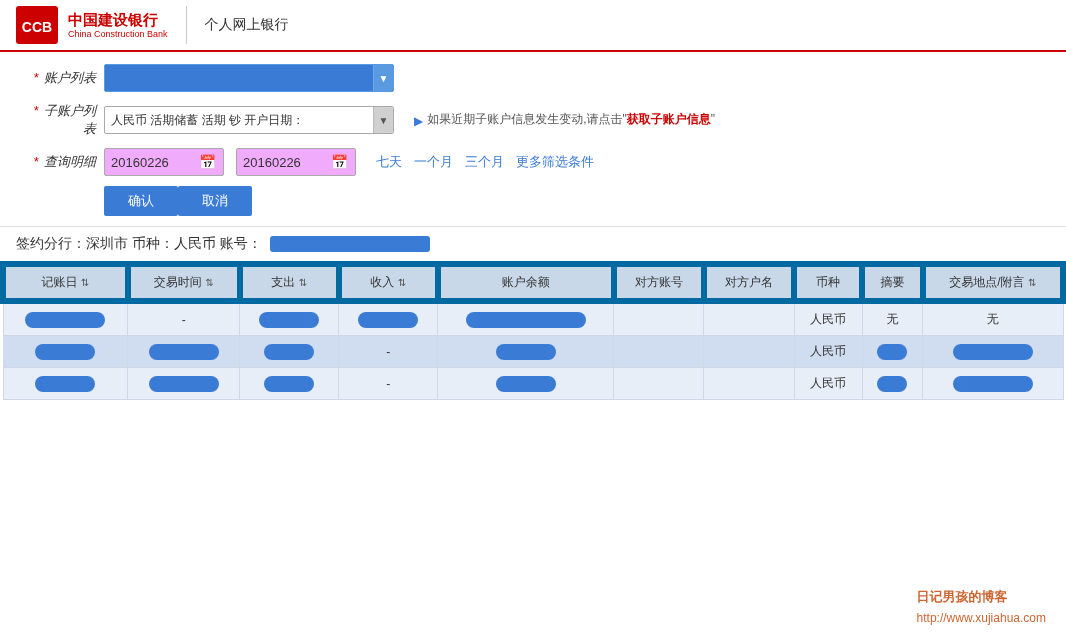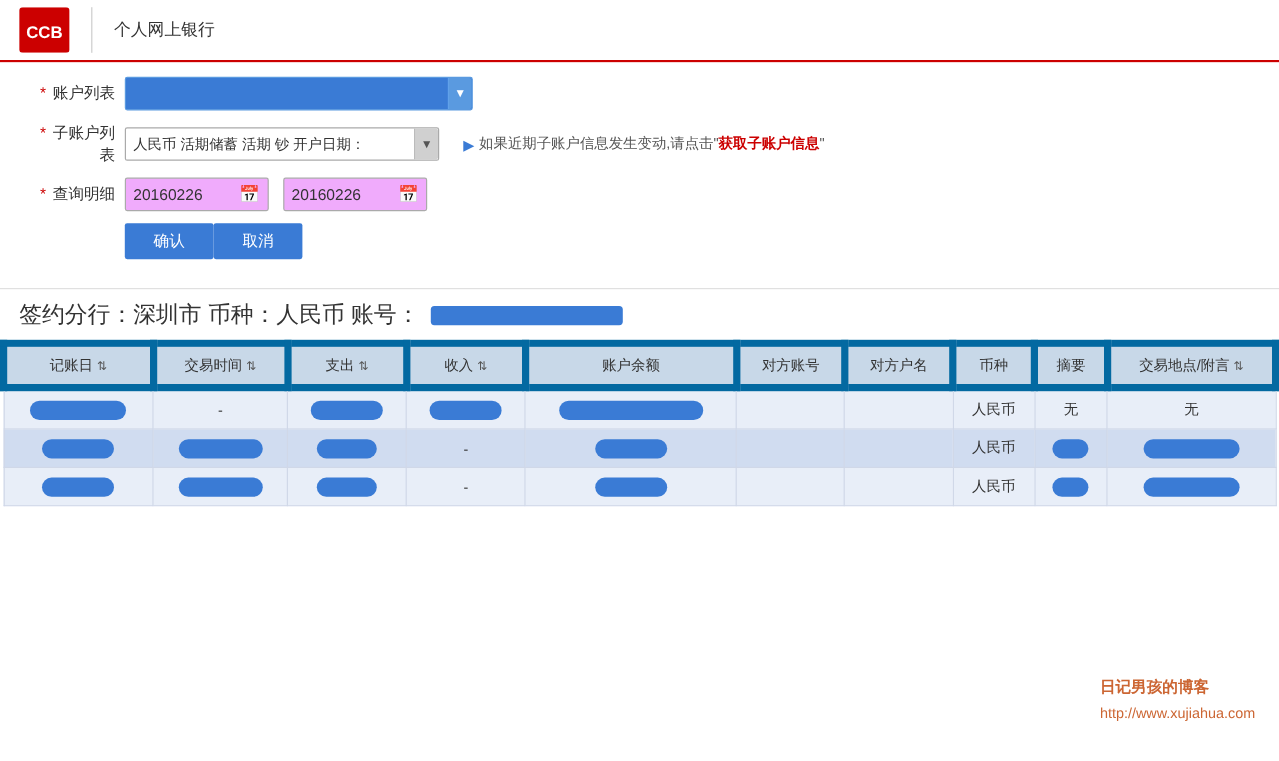--- a/index.html
+++ b/index.html
@@ -10,73 +10,77 @@
     .logo-area { display: flex; align-items: center; gap: 10px; padding-right: 18px; border-right: 1px solid #ccc; }
     .logo-icon { width: 42px; height: 38px; }
     .bank-name-cn { font-size: 15px; font-weight: bold; color: #c00; line-height: 1.2; }
     .bank-name-en { font-size: 9px; color: #c00; line-height: 1.2; }
     .page-title { font-size: 14px; color: #333; padding-left: 18px; font-weight: normal; }
 
     
     .query-section { padding: 12px 24px 10px 24px; background: #fff; }
     .query-title { color: #1a6fb5; font-size: 14px; font-weight: bold; margin-bottom: 12px; border-bottom: 1px solid #d0d0d0; padding-bottom: 5px; }
     .form-row { display: flex; align-items: center; margin-bottom: 10px; }
-    .form-label { width: 80px; text-align: right; padding-right: 8px; color: #333; }
+    .form-label { width: 80px; text-align: right; padding-right: 8px; color: #333; font-style: italic; }
     .required { color: #c00; margin-right: 2px; }
     .select-box { width: 290px; height: 28px; background: #3a7bd5; border: 1px solid #5a9ae0; border-radius: 2px; display: flex; align-items: center; justify-content: space-between; padding: 0 6px; cursor: pointer; }
-    .select-box-sm { width: 262px; height: 28px; background: #fff; border: 1px solid #aaa; border-radius: 2px; display: flex; align-items: center; justify-content: space-between; padding: 0 6px; cursor: pointer; font-size: 12px; color: #333; }
+    .select-box-sm { width: 290px; height: 28px; background: #fff; border: 1px solid #aaa; border-radius: 2px; display: flex; align-items: center; justify-content: space-between; padding: 0 6px; cursor: pointer; font-size: 12px; color: #333; }
     .dropdown-arrow { width: 20px; height: 26px; background: #5a9ae0; border-left: 1px solid #6aaaf0; display: flex; align-items: center; justify-content: center; color: #fff; font-size: 10px; margin-right: -6px; border-radius: 0 2px 2px 0; }
     .dropdown-arrow-sm { width: 20px; height: 26px; background: #d0d0d0; border-left: 1px solid #bbb; display: flex; align-items: center; justify-content: center; color: #555; font-size: 10px; margin-right: -6px; border-radius: 0 2px 2px 0; }
     .hint-box { margin-left: 20px; font-size: 12px; color: #555; display: flex; align-items: flex-start; gap: 4px; max-width: 320px; line-height: 1.5; }
     .hint-arrow { color: #3a7bd5; font-size: 12px; margin-top: 2px; }
     .hint-link { color: #c00; font-weight: bold; cursor: pointer; }
 
     
     .date-input { width: 120px; height: 28px; border: 1px solid #aaa; border-radius: 2px; display: inline-flex; align-items: center; justify-content: space-between; padding: 0 6px; background: #f0abfc; font-size: 13px; color: #333; cursor: pointer; }
     .date-icon { color: #666; font-size: 14px; }
     .date-separator { margin: 0 6px; color: #555; }
     .quick-links { margin-left: 20px; display: flex; gap: 12px; align-items: center; }
     .quick-link { color: #3a7bd5; cursor: pointer; font-size: 13px; text-decoration: none; }
 
     
     .btn-row { display: flex; margin-left: 80px; margin-top: 8px; }
     .btn-confirm { background: #3a7bd5; color: #fff; border: none; border-radius: 2px; padding: 6px 24px; font-size: 13px; cursor: pointer; }
     .btn-cancel { background: #3a7bd5; color: #fff; border: none; border-radius: 2px; padding: 6px 24px; font-size: 13px; cursor: pointer; }
 
     
-    .account-bar { background: #fff; padding: 8px 16px; font-size: 19px; color: #333; border-top: 1px solid #e0e0e0; margin-top: 14px; }
+    .account-bar { background: #fff; padding: 8px 16px; font-size: 14px; color: #333; border-top: 1px solid #e0e0e0; margin-top: 0; }
     .account-bar-highlight { display: inline-block; background: #3a7bd5; color: #3a7bd5; border-radius: 3px; height: 16px; width: 160px; vertical-align: middle; margin-left: 4px; }
 
     
     .table-container { width: 100%; overflow-x: auto; }
     table { width: 100%; border-collapse: collapse; font-size: 12px; }
     thead tr { background: #c8d8e8; }
     thead th { padding: 7px 8px; text-align: center; color: #333; font-weight: normal; border: 6px solid #0369a1; white-space: nowrap; cursor: pointer; }
     thead th .sort-icon { font-size: 10px; color: #555; }
     tbody tr:nth-child(odd) { background: #f5f8fd; }
     tbody tr:nth-child(even) { background: #e8eef8; }
     tbody tr:last-child { background: #fff; }
     tbody td { padding: 7px 8px; text-align: center; border: 1px solid #d0d8e8; color: #333; }
     .cell-redact { display: inline-block; background: #3a7bd5; border-radius: 10px; height: 16px; vertical-align: middle; }
     .amount-red { color: #c00; font-weight: bold; }
     .amount-blue { color: #3a7bd5; font-weight: bold; }
 
     
-    .watermark { position: fixed; bottom: 28px; right: 20px; font-size: 14px; color: rgba(200,100,50,0.7); pointer-events: none; line-height: 1.8; margin-top: 28px; }
+    .watermark { position: fixed; bottom: 4px; right: 20px; font-size: 14px; color: rgba(200,100,50,0.7); pointer-events: none; line-height: 1.8; margin-top: 28px; }
   </style>
 </head>
 <body>
 
 <div class="header">
   <div class="logo-area">
 
     <svg class="logo-icon" viewBox="0 0 42 38" xmlns="http://www.w3.org/2000/svg">
       <rect width="42" height="38" rx="3" fill="#c00"></rect>
       <text x="21" y="26" text-anchor="middle" font-size="14" font-weight="bold" fill="#fff" font-family="Arial">CCB</text>
     </svg>
+    <div>
+      <div class="bank-name-cn">中国建设银行</div>
+      <div class="bank-name-en">China Construction Bank</div>
+    </div>
   </div>
   <div class="page-title">个人网上银行</div>
 </div>
 
 <div class="query-section">
 
   <div class="form-row">
     <div class="form-label">
       <span class="required">*</span>
       <span>账户列表</span>
@@ -114,20 +118,26 @@
       <span>查询明细</span>
     </div>
     <div class="date-input">
       <span>20160226</span>
       <span class="date-icon">📅</span>
     </div>
     <span class="date-separator"></span>
     <div class="date-input">
       <span>20160226</span>
       <span class="date-icon">📅</span>
+    </div>
+    <div class="quick-links">
+      <a class="quick-link">七天</a>
+      <a class="quick-link">一个月</a>
+      <a class="quick-link">三个月</a>
+      <a class="quick-link">更多筛选条件</a>
     </div>
   </div>
 
   <div class="btn-row">
     <button class="btn-confirm">确认</button>
     <button class="btn-cancel">取消</button>
   </div>
 </div>
 
 <div class="account-bar">

